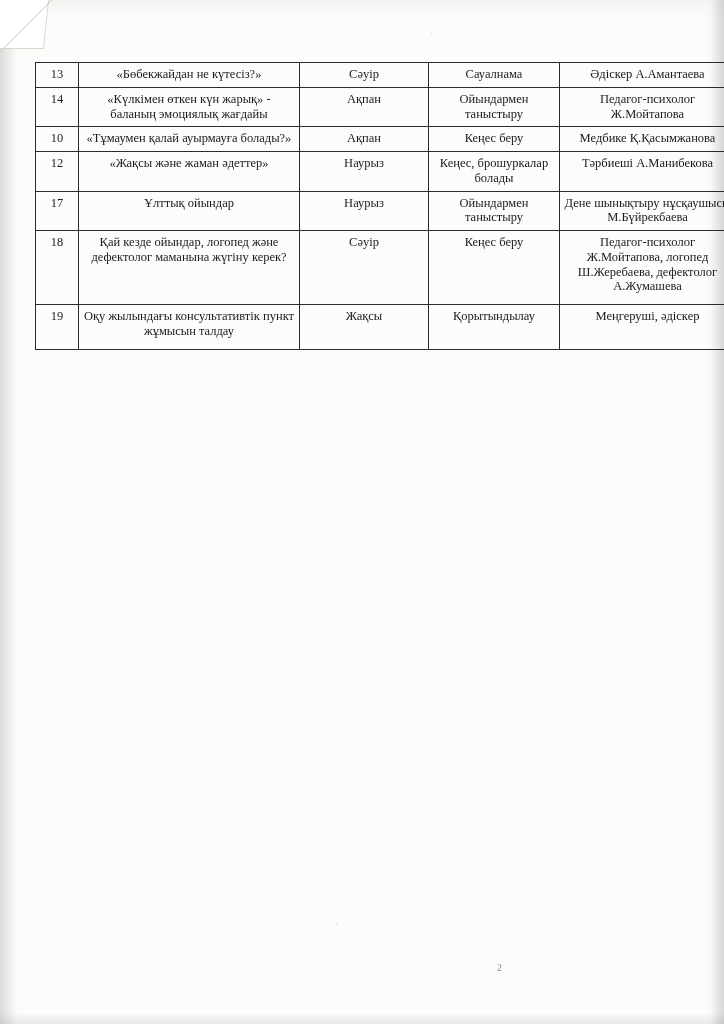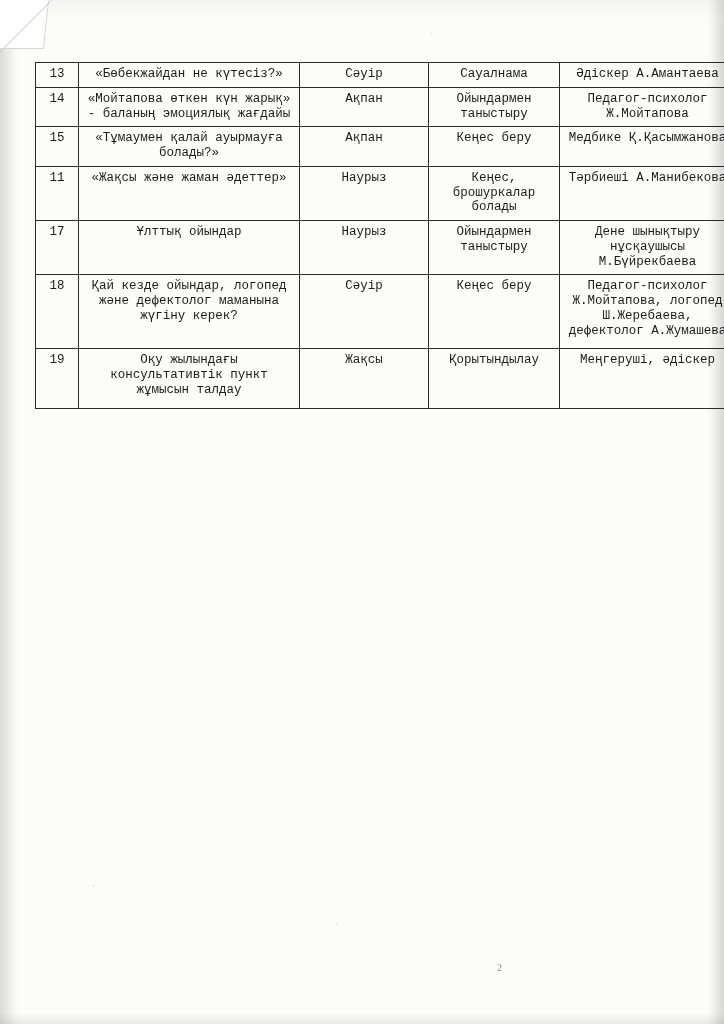--- a/index.html
+++ b/index.html
@@ -76,21 +76,20 @@
     border-collapse: collapse;
     table-layout: fixed;
     font-size: 12.5px;
     color: #1b1b1b;
   }
   table.doc-table td {
     border: 1px solid #2b2b2b;
     padding: 4px 4px 5px 4px;
     vertical-align: top;
     line-height: 1.18;
-    font-family: Liberation Mono, monospace;
   }
   td.col-num {
     width: 34px;
     text-align: center;
   }
   td.col-topic {
     width: 212px;
     text-align: center;
   }
   td.col-month {
@@ -141,34 +140,34 @@
     <tbody>
       <tr>
         <td class="col-num">13</td>
         <td class="col-topic">«Бөбекжайдан не күтесіз?»</td>
         <td class="col-month">Сәуір</td>
         <td class="col-form">Сауалнама</td>
         <td class="col-resp">Әдіскер А.Амантаева</td>
       </tr>
       <tr>
         <td class="col-num">14</td>
-        <td class="col-topic">«Мойтапова өткен күн жарық» - баланың эмоциялық жағдайы</td>
+        <td class="col-topic">«Күлкімен өткен күн жарық» - баланың эмоциялық жағдайы</td>
         <td class="col-month">Ақпан</td>
         <td class="col-form">Ойындармен таныстыру</td>
         <td class="col-resp">Педагог-психолог Ж.Мойтапова</td>
       </tr>
       <tr>
-        <td class="col-num">15</td>
+        <td class="col-num">10</td>
         <td class="col-topic">«Тұмаумен қалай ауырмауға болады?»</td>
         <td class="col-month">Ақпан</td>
         <td class="col-form">Кеңес беру</td>
         <td class="col-resp">Медбике Қ.Қасымжанова</td>
       </tr>
       <tr>
-        <td class="col-num">11</td>
+        <td class="col-num">12</td>
         <td class="col-topic">«Жақсы және жаман әдеттер»</td>
         <td class="col-month">Наурыз</td>
         <td class="col-form">Кеңес, брошуркалар болады</td>
         <td class="col-resp">Тәрбиеші А.Манибекова</td>
       </tr>
       <tr>
         <td class="col-num">17</td>
         <td class="col-topic">Ұлттық ойындар</td>
         <td class="col-month">Наурыз</td>
         <td class="col-form">Ойындармен таныстыру</td>

